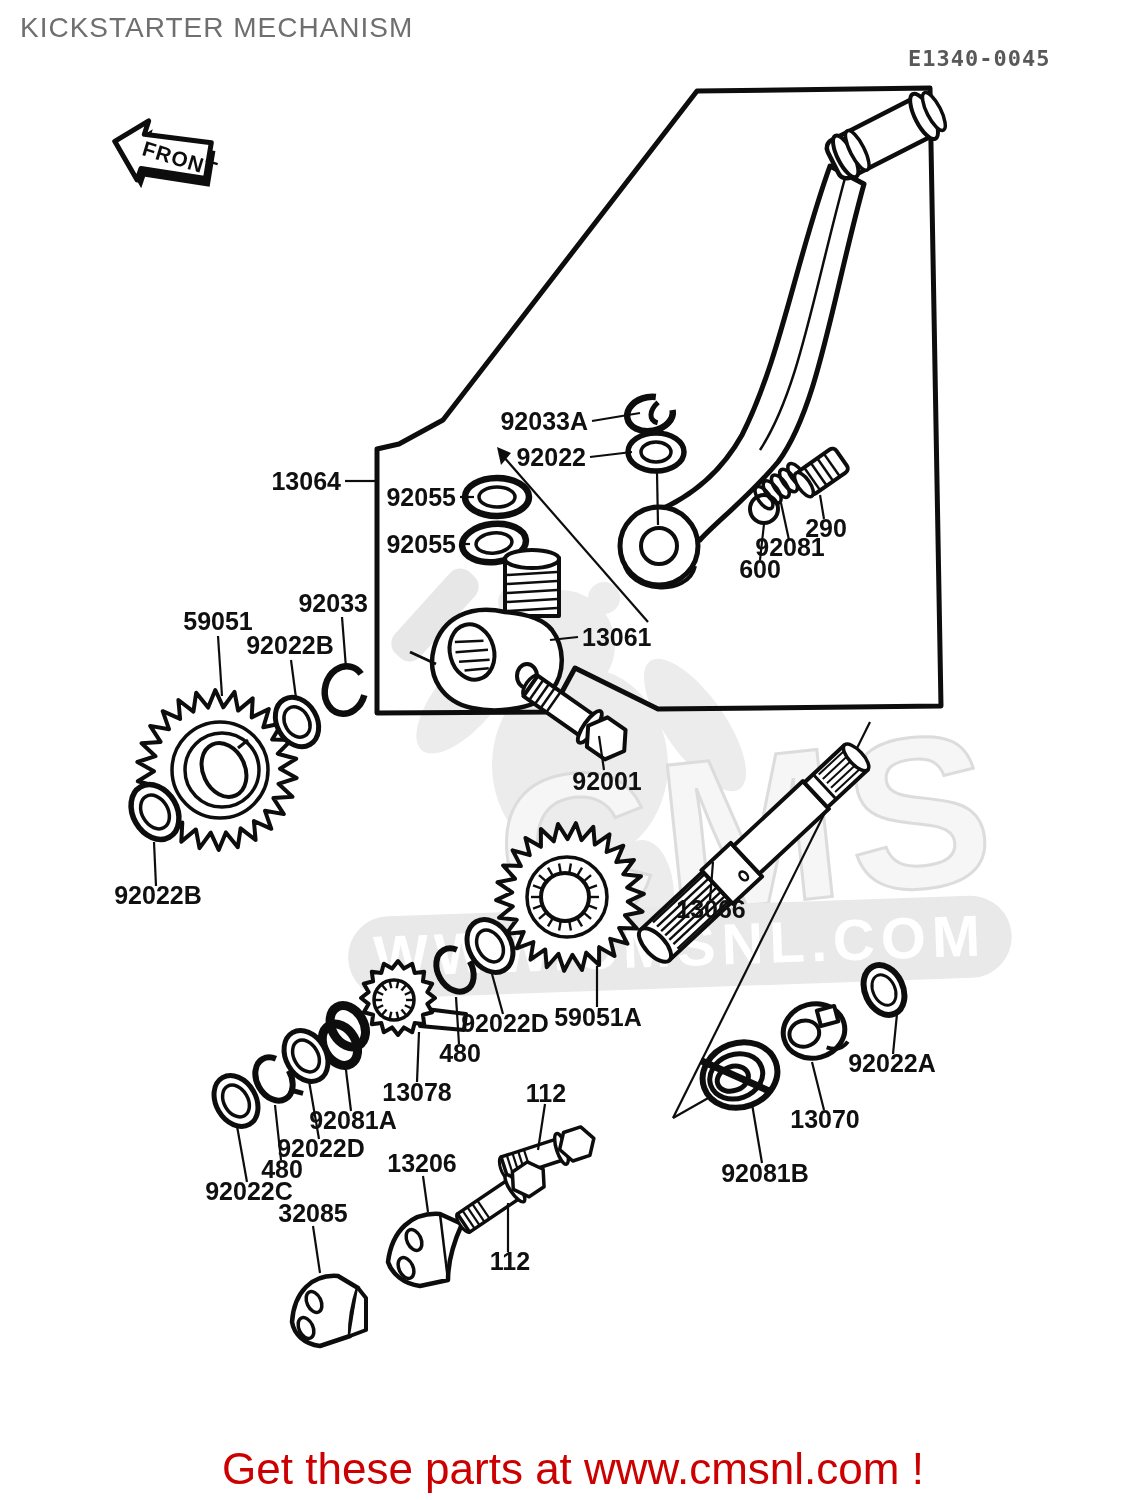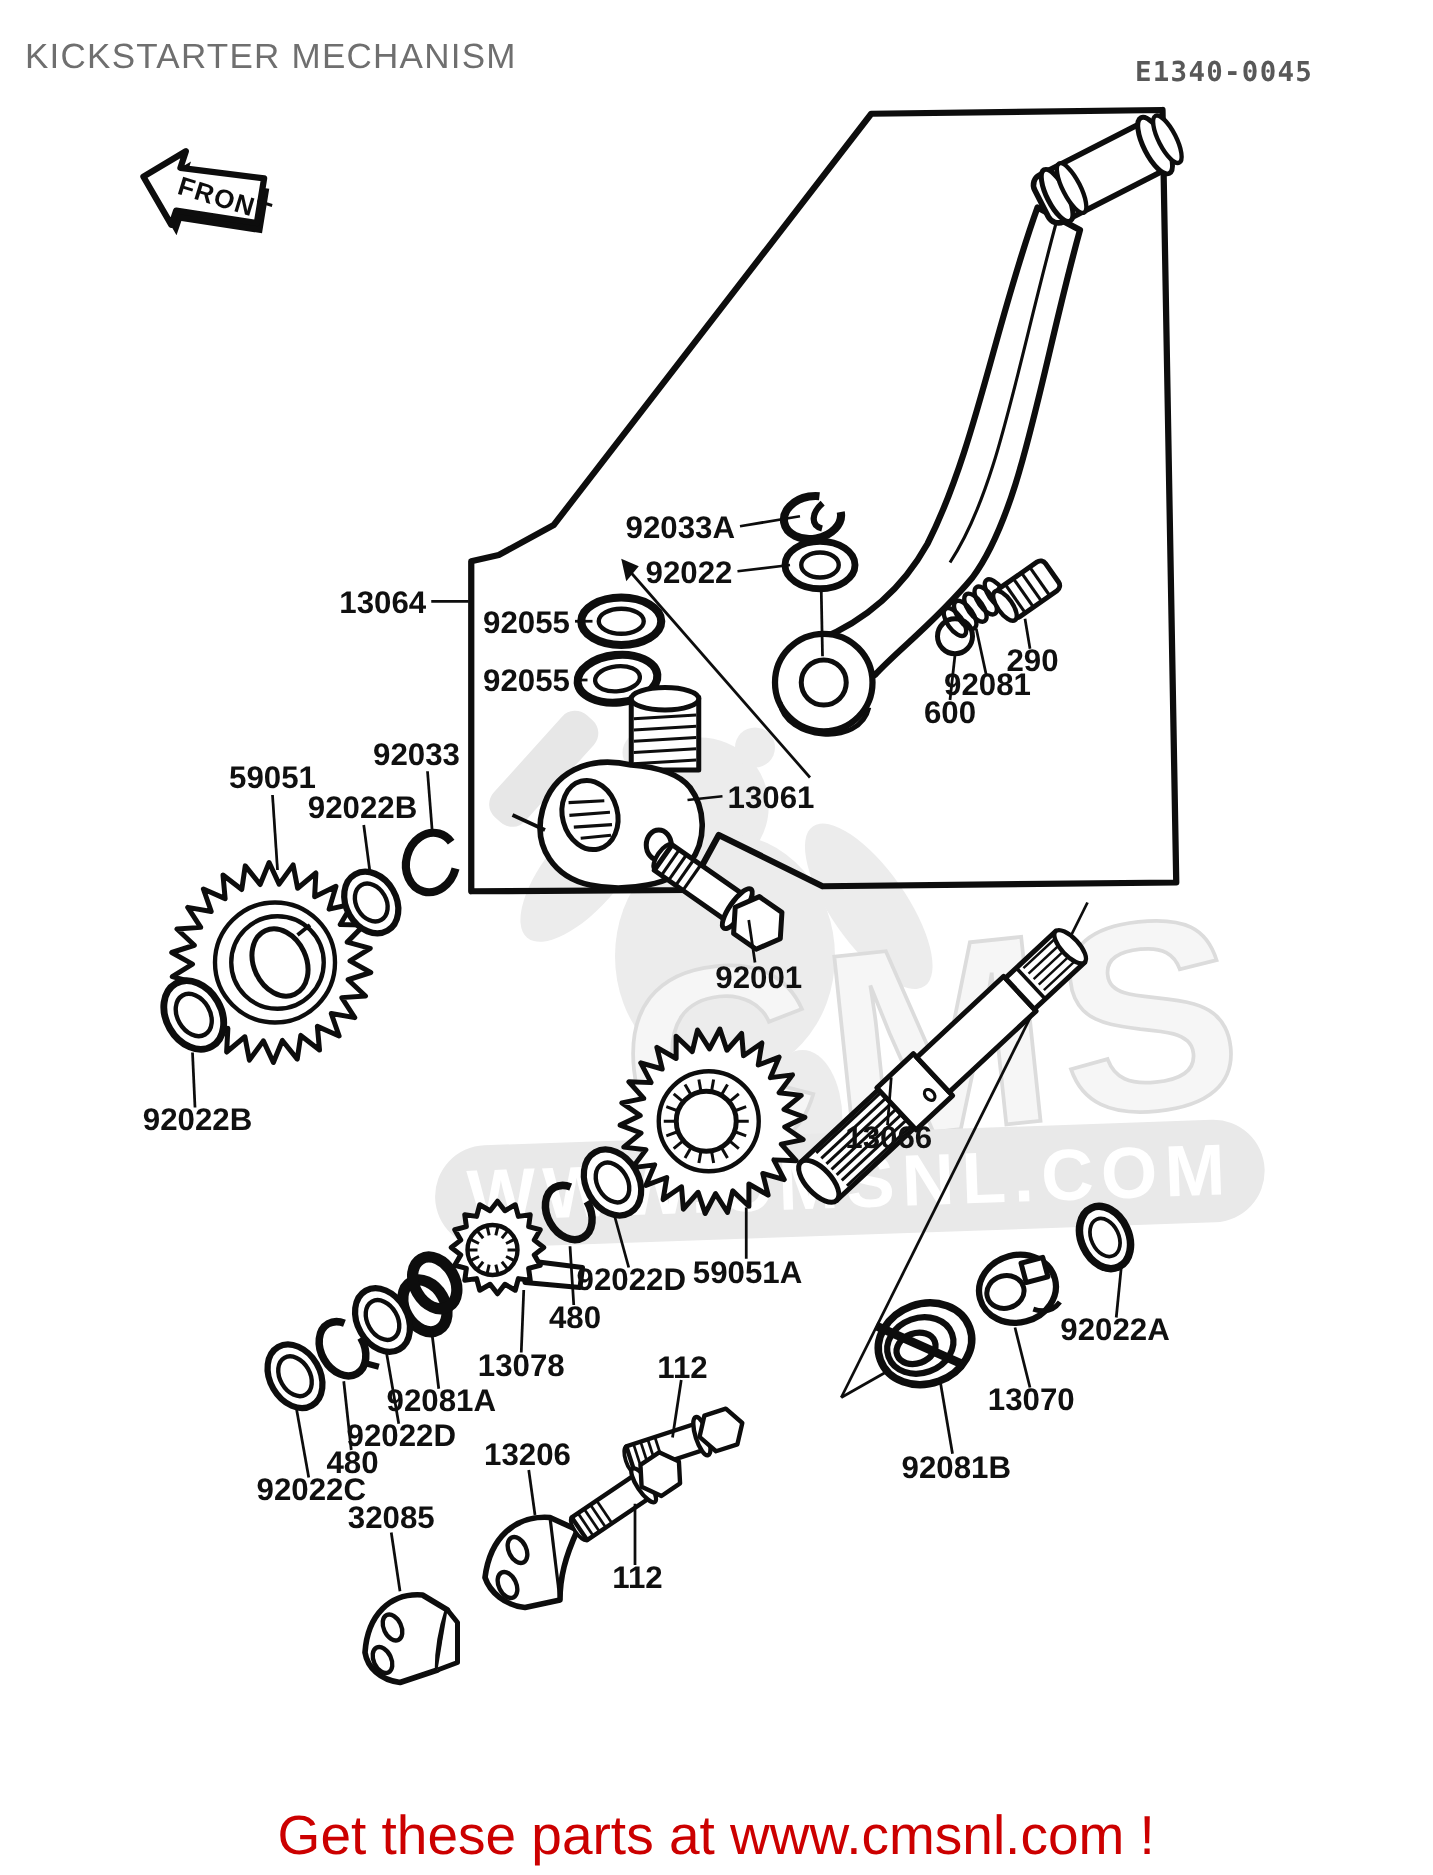--- a/index.html
+++ b/index.html
@@ -1,18 +1,18 @@
 <!DOCTYPE html>
 <html><head>
 <meta charset="utf-8">
 <style>
   html,body{margin:0;padding:0;}
   body{width:1146px;height:1500px;position:relative;background:#ffffff;overflow:hidden;
        font-family:"Liberation Sans",sans-serif;}
-  #page-title{position:absolute;top:29px;left:20px;font-size:28px;color:#6f6f6f;
+  #page-title{position:absolute;top:12px;left:20px;font-size:28px;color:#6f6f6f;
        letter-spacing:1px;font-weight:400;}
   #diagram-code{position:absolute;top:46px;left:908px;font-size:22px;color:#3c3c3c;
        font-family:"DejaVu Sans Mono",monospace;font-weight:bold;letter-spacing:1px;opacity:.85;}
   #footer-text{position:absolute;top:1444px;left:0;width:100%;text-align:center;
        font-size:44px;color:#cc0000;}
   svg{display:block;position:absolute;top:0;left:0;}
   .part-label{font:bold 25px "Liberation Sans",sans-serif;fill:#101010;}
   .wm-url{font:bold 58px "Liberation Sans",sans-serif;fill:#ffffff;letter-spacing:6px;}
   .wm-cms{font:bold 215px "Liberation Sans",sans-serif;fill:#f6f6f6;letter-spacing:8px;}
   .front-text{font:bold 21px "Liberation Sans",sans-serif;fill:#0d0d0d;letter-spacing:1px;}

